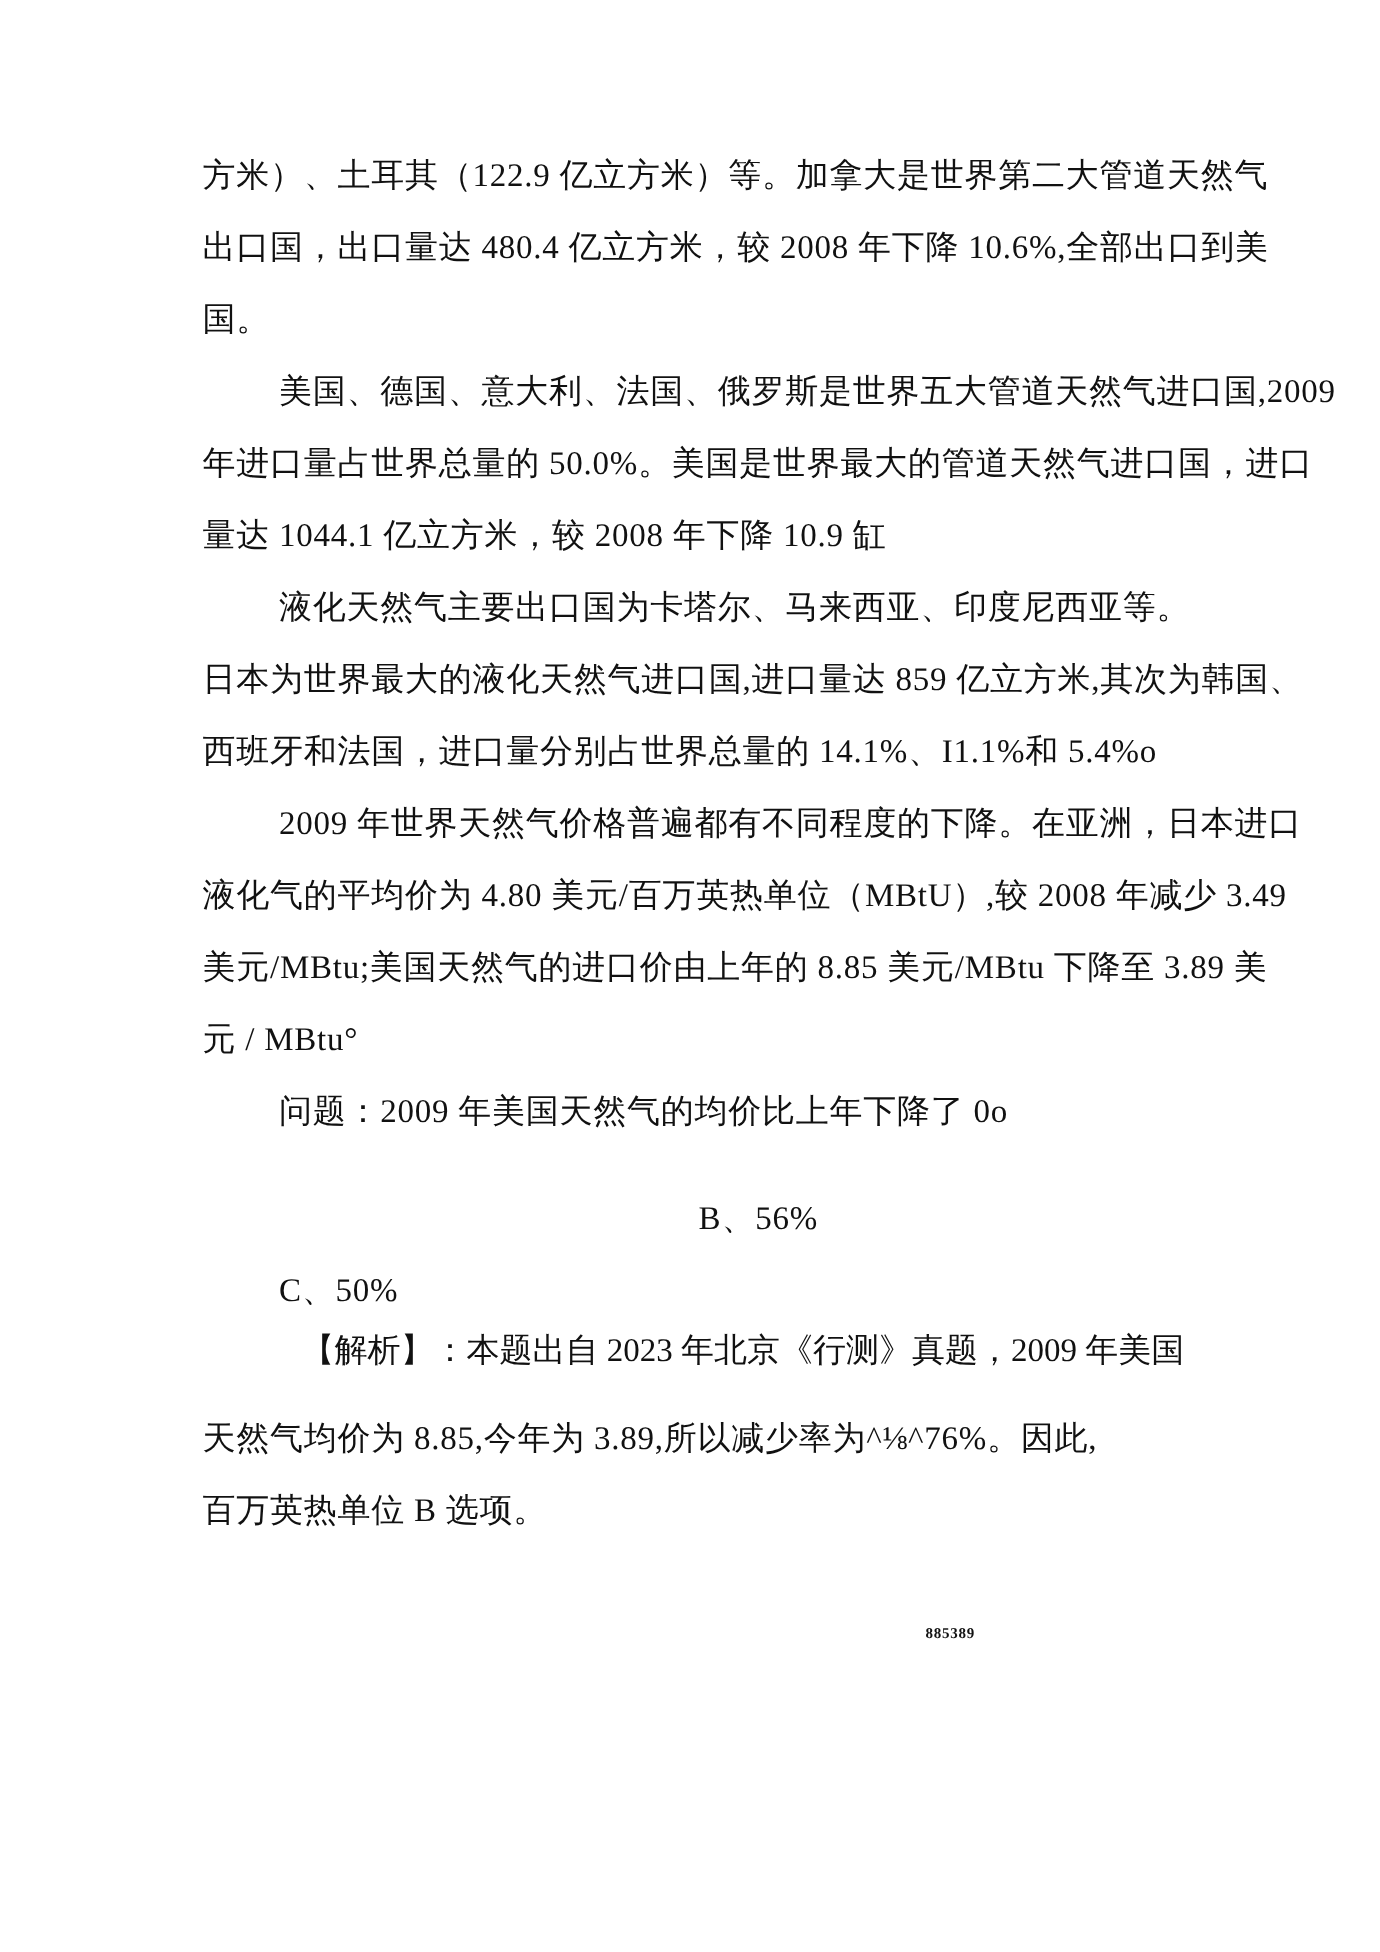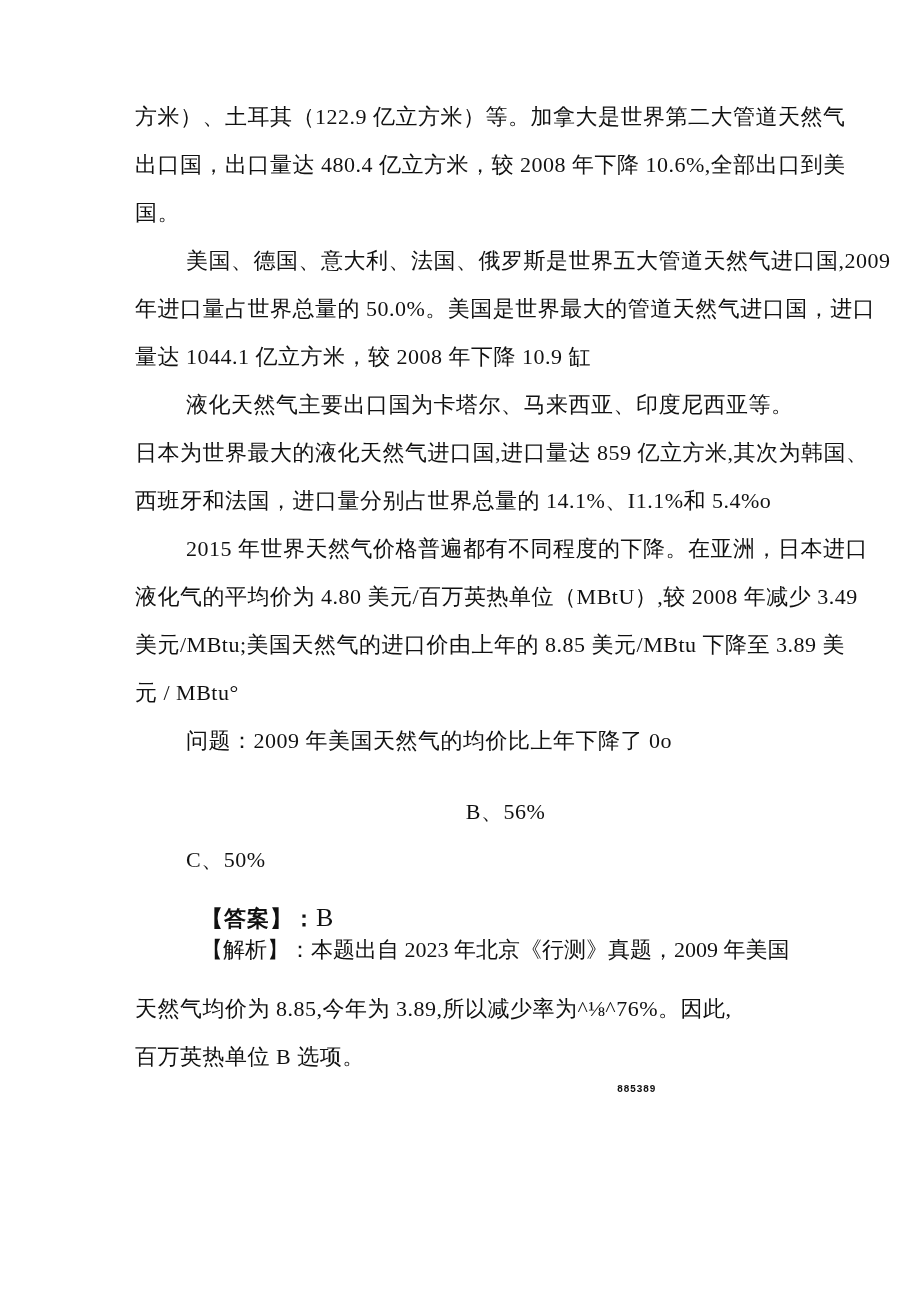--- a/index.html
+++ b/index.html
@@ -21,53 +21,50 @@
   .opt-a{margin-top:11px;}
   .opt-b{margin-top:23px;text-align:center;}
   .ans-line{height:32px;line-height:32px;margin-top:18px;padding-left:66px;white-space:nowrap;}
   .ana-line{height:32px;line-height:32px;margin-top:0;padding-left:66px;white-space:nowrap;}
   .tail-1{margin-top:19px;}
   .bold-hei{font-family:"Liberation Sans","DejaVu Sans",sans-serif;font-weight:700;letter-spacing:1px;}
   .ans-value{font-size:26px;}
   .italic-letter{font-family:"Liberation Sans","DejaVu Sans",sans-serif;font-style:italic;font-weight:600;}
   .watermark{
     position:absolute;left:617px;top:1084px;
-    font-family:Liberation Mono, monospace;
+    font-family:Liberation Serif, serif;
     font-size:10px;font-weight:700;color:#111111;letter-spacing:0.5px;
   }
 </style>
 </head>
 <body>
 
 <div class="doc">
   <div class="line">方米）、土耳其（122.9 亿立方米）等。加拿大是世界第二大管道天然气</div>
   <div class="line">出口国，出口量达 480.4 亿立方米，较 2008 年下降 10.6%,全部出口到美</div>
   <div class="line">国。</div>
   <div class="line indent">美国、德国、意大利、法国、俄罗斯是世界五大管道天然气进口国,2009</div>
   <div class="line">年进口量占世界总量的 50.0%。美国是世界最大的管道天然气进口国，进口</div>
   <div class="line">量达 1044.1 亿立方米，较 2008 年下降 10.9 缸</div>
   <div class="line indent">液化天然气主要出口国为卡塔尔、马来西亚、印度尼西亚等。</div>
   <div class="line">日本为世界最大的液化天然气进口国,进口量达 859 亿立方米,其次为韩国、</div>
   <div class="line">西班牙和法国，进口量分别占世界总量的 14.1%、I1.1%和 5.4%o</div>
-  <div class="line indent">2015 年世界天然气价格普遍都有不同程度的下降。在亚洲，日本进口</div>
+  <div class="line indent">2009 年世界天然气价格普遍都有不同程度的下降。在亚洲，日本进口</div>
   <div class="line">液化气的平均价为 4.80 美元/百万英热单位（MBtU）,较 2008 年减少 3.49</div>
   <div class="line">美元/MBtu;美国天然气的进口价由上年的 8.85 美元/MBtu 下降至 3.89 美</div>
   <div class="line">元 / MBtu°</div>
   <div class="line indent">问题：2009 年美国天然气的均价比上年下降了 0o</div>
 
   <div class="line indent opt-b">
     <span>B</span><span>、</span><span>56%</span>
   </div>
   <div class="line indent">
     <span>C</span><span>、</span><span>50%</span>
   </div>
 
-  <div class="ans-line">
-    <span class="bold-hei">【答案】：</span><span class="ans-value">B</span>
-  </div>
   <div class="ana-line">
     <span>【解析】：</span><span>本题出自 2023 年北京《行测》真题，2009 年美国</span>
   </div>
   <div class="line tail-1">天然气均价为 8.85,今年为 3.89,所以减少率为^⅛^76%。因此,</div>
   <div class="line">百万英热单位 B 选项。</div>
 </div>
 
 <div class="watermark">885389</div>
 
 </body></html>

